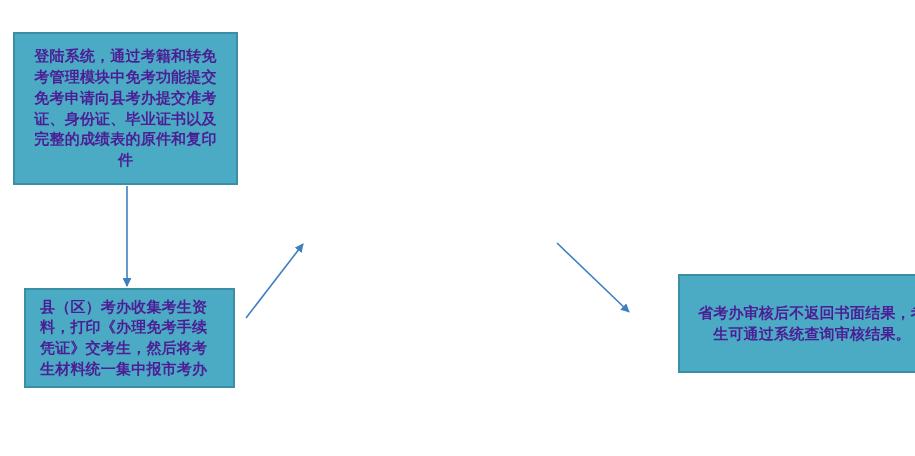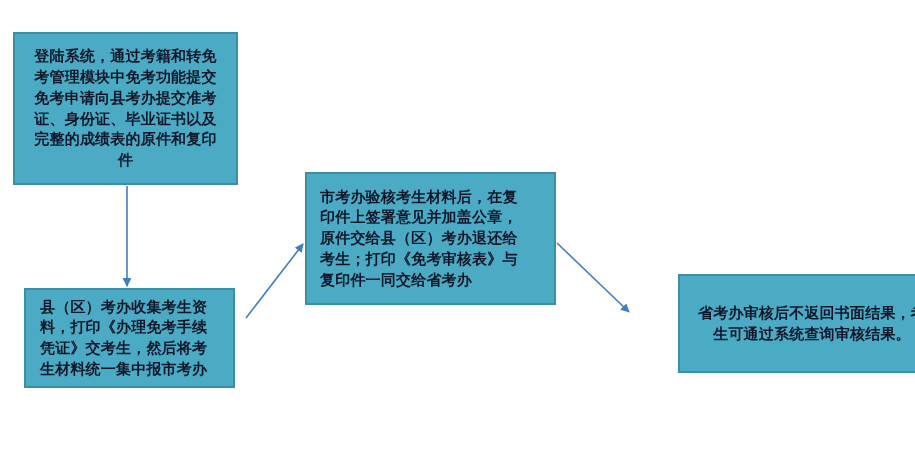--- a/index.html
+++ b/index.html
@@ -30,21 +30,21 @@
     width: 915px;
     height: 456px;
     pointer-events: none;
   }
 
   .node {
     position: absolute;
     box-sizing: border-box;
     background: #4BABC4;
     border: 2px solid #3B8FA5;
-    color: #0f172a;
+    color: #4c1d95;
     font-weight: bold;
     font-size: 15px;
     line-height: 1.38;
     display: flex;
     align-items: center;
     justify-content: center;
     text-align: center;
     letter-spacing: 0.2px;
   }
 
@@ -102,26 +102,19 @@
 件</span>
   </div>
 
   <div class="node" id="node-county">
     <span class="node-text">县（区）考办收集考生资
 料，打印《办理免考手续
 凭证》交考生，然后将考
 生材料统一集中报市考办</span>
   </div>
 
-  <div class="node" id="node-city">
-    <span class="node-text">市考办验核考生材料后，在复
-印件上签署意见并加盖公章，
-原件交给县（区）考办退还给
-考生；打印《免考审核表》与
-复印件一同交给省考办</span>
-  </div>
 
   <div class="node" id="node-province">
     <span class="node-text">省考办审核后不返回书面结果，考
 生可通过系统查询审核结果。</span>
   </div>
 
 </div>
 
 </body></html>

